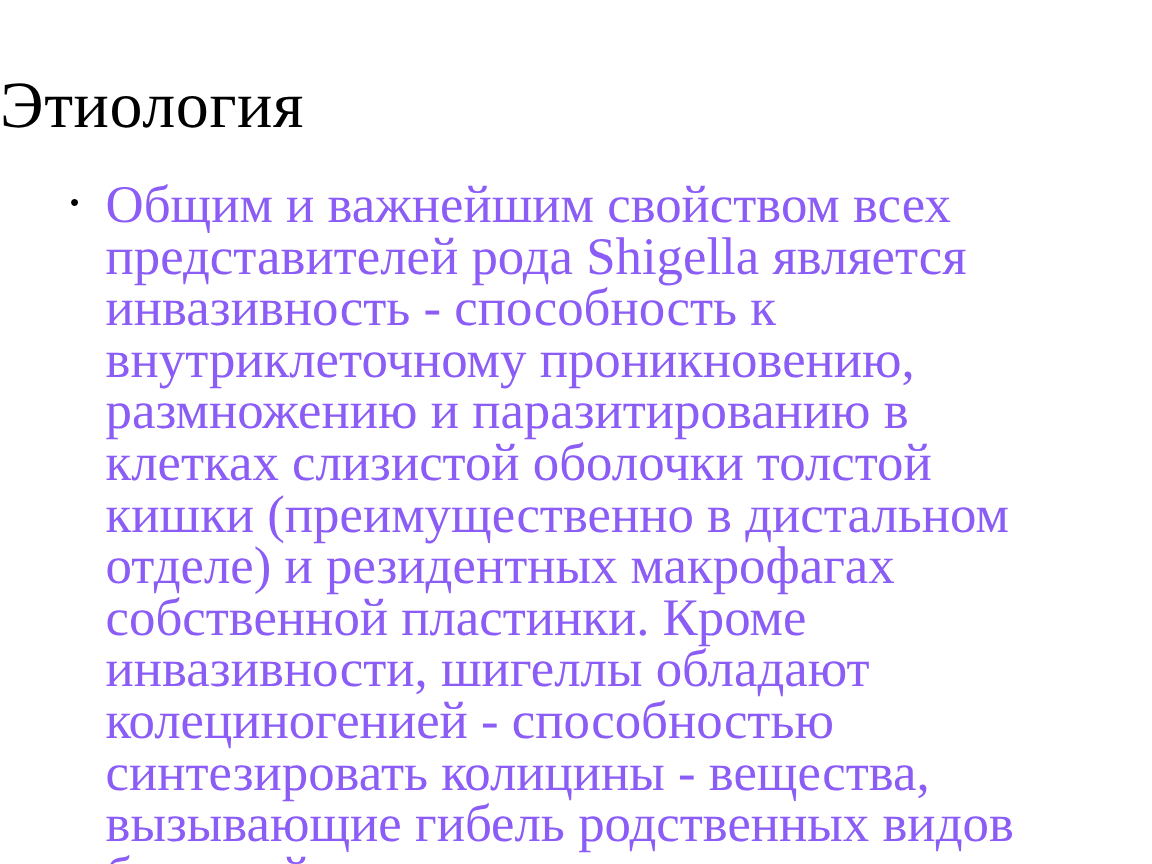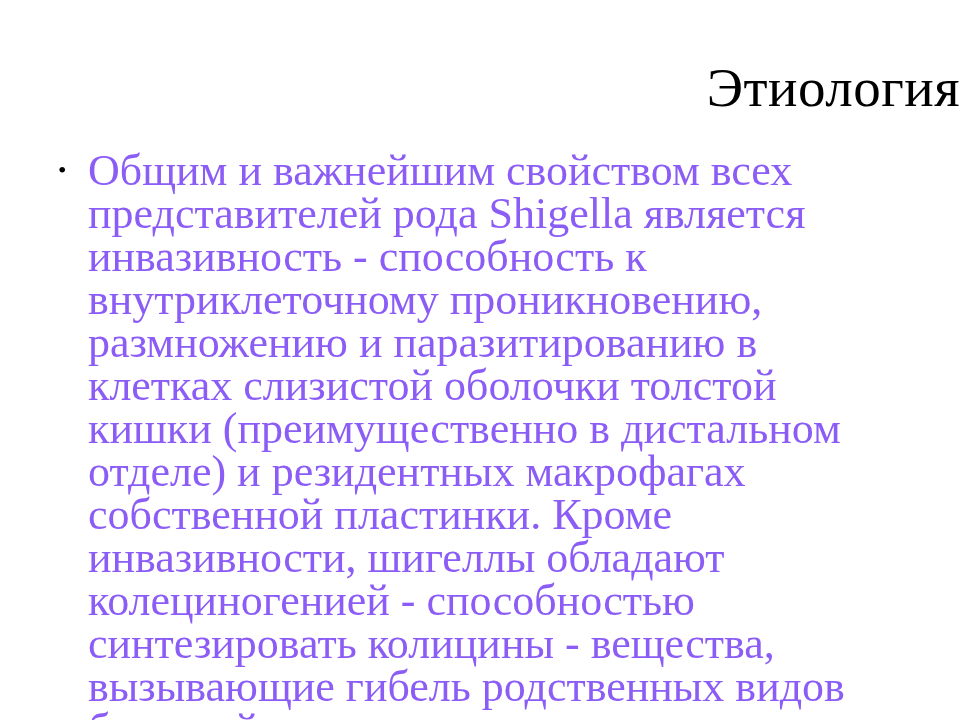--- a/index.html
+++ b/index.html
@@ -15,21 +15,21 @@
     position: relative;
     width: 960px;
     height: 720px;
     background: #ffffff;
     color: #000000;
     font-family: "Liberation Serif", "DejaVu Serif", serif;
   }
 
   .slide-title {
     margin-top: 58px;
-    text-align: right;
+    text-align: left;
     font-size: 55px;
     font-weight: 400;
     line-height: 1.1;
     letter-spacing: 0.5px;
     color: #000000;
   }
 
   .slide-body {
     margin-top: 30px;
     padding-left: 58px;

